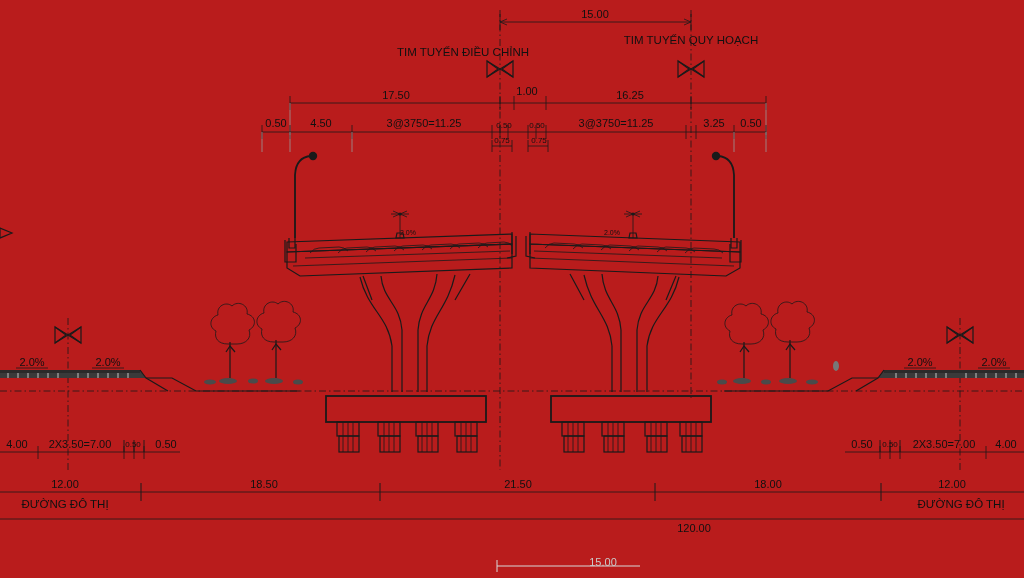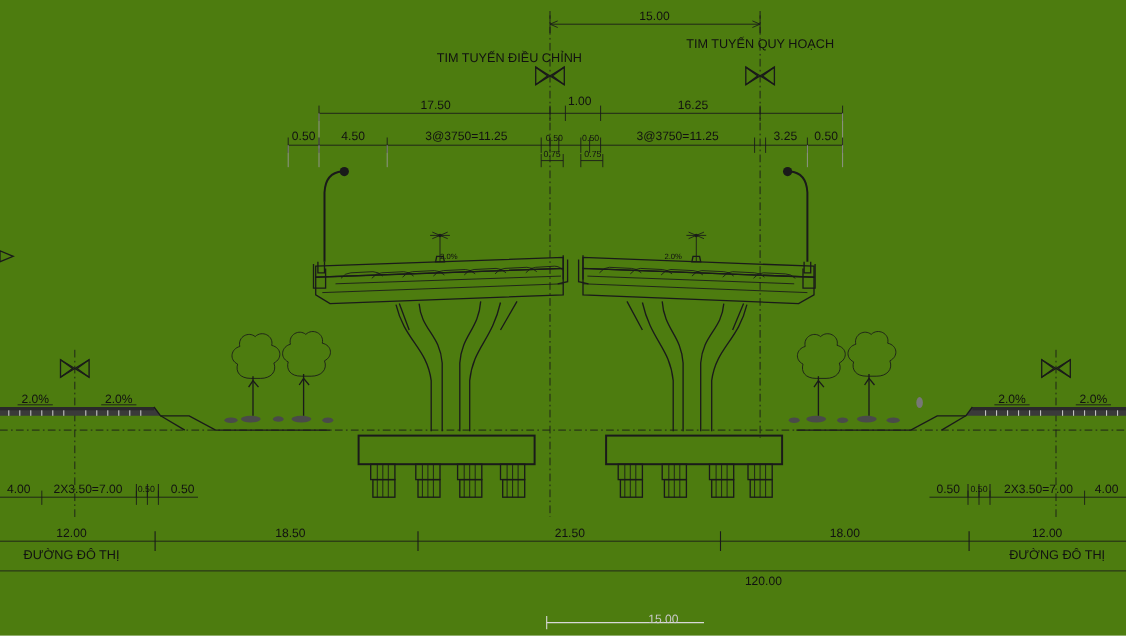--- a/index.html
+++ b/index.html
@@ -1,17 +1,17 @@
 <!DOCTYPE html>
 <html><head>
 <meta charset="utf-8">
 <style>
   html,body{margin:0;padding:0;background:#ffffff;}
   body{width:1024px;height:578px;overflow:hidden;font-family:"Liberation Sans",sans-serif;}
-  #stage{position:relative;width:1024px;height:578px;background:#4d7c0f;}
+  #stage{position:relative;width:1024px;height:578px;background:#b91c1c;}
   svg{display:block;}
   text{font-family:"Liberation Sans",sans-serif;fill:#111;}
   .dimtxt{font-size:11px;}
   .dimtxt-sm{font-size:8px;}
   .dimtxt-xs{font-size:7px;}
   .title{font-size:11.5px;}
   .faint{fill:#c9c9c9;}
   .ln{stroke:#1a1a1a;fill:none;}
   .thin{stroke-width:.8;}
   .med{stroke-width:1.2;}

